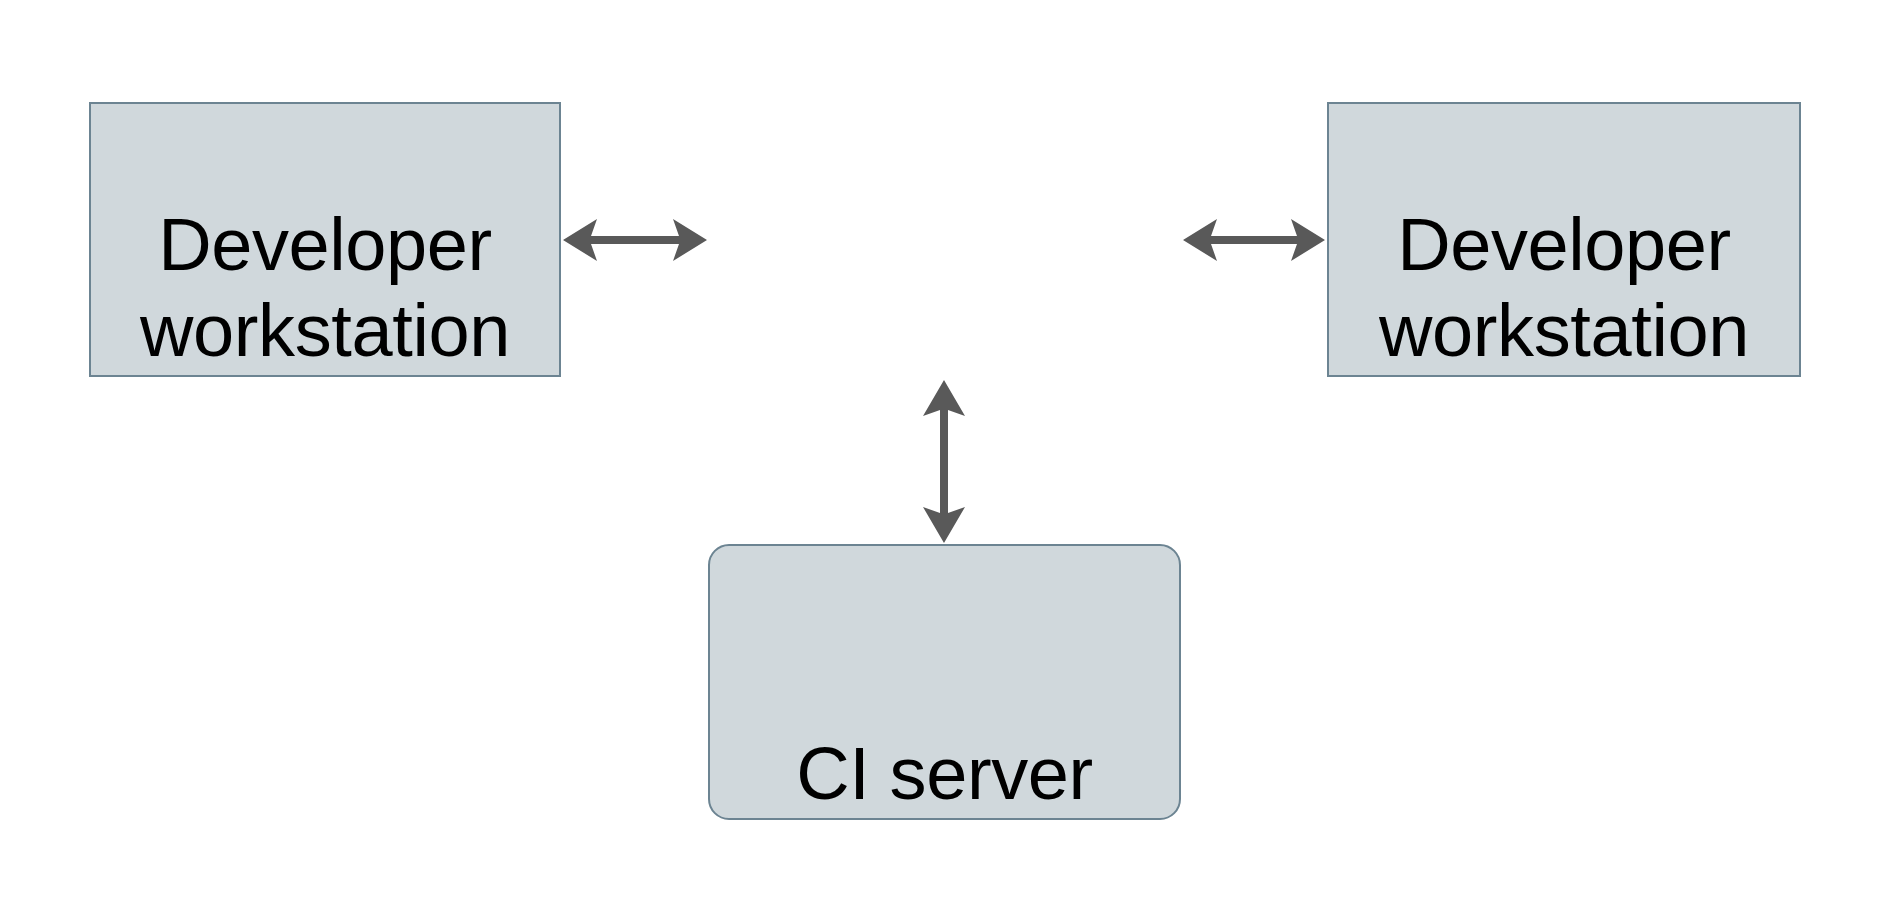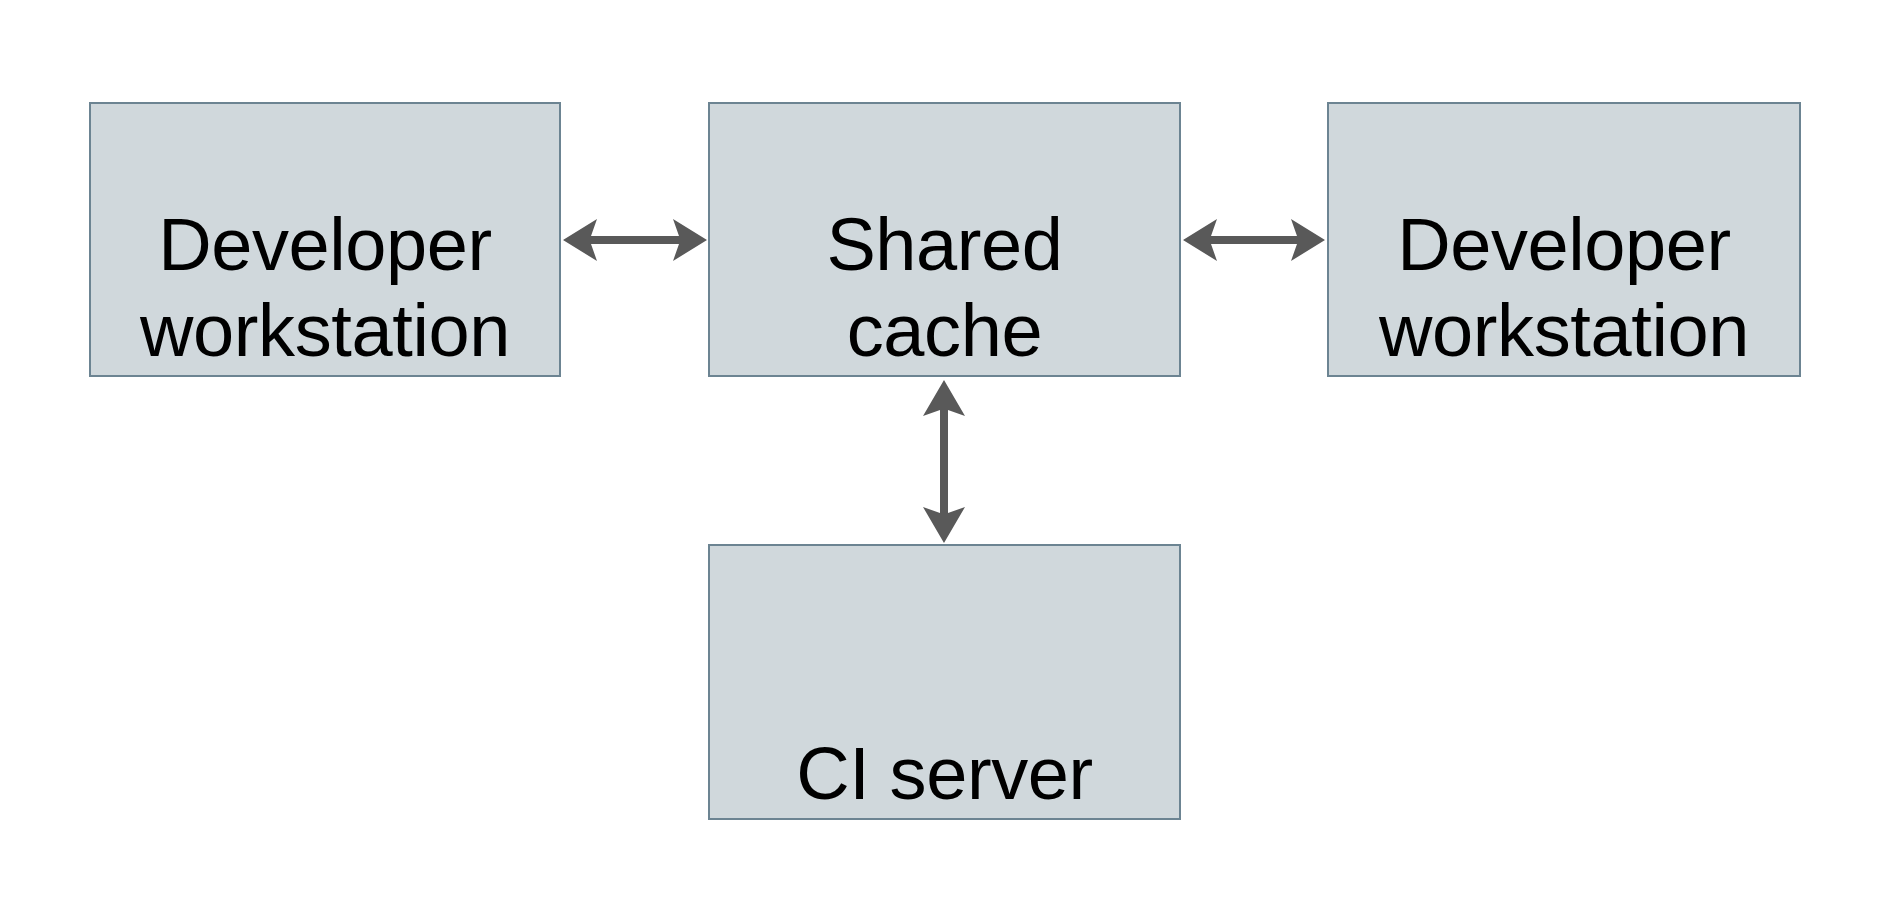--- a/index.html
+++ b/index.html
@@ -47,31 +47,27 @@
 </head>
 <body>
 
 <div id="canvas">
 
   <div class="node" style="left:89px; top:102px; width:472px; height:275px;">
     <span class="node-label">Developer
 workstation</span>
   </div>
 
-  <div class="node" style="left:708px; top:102px; width:473px; height:275px;">
-    <span class="node-label">Shared
-cache</span>
-  </div>
 
   <div class="node" style="left:1327px; top:102px; width:474px; height:275px;">
     <span class="node-label">Developer
 workstation</span>
   </div>
 
-  <div class="node" style="left:708px; top:544px; width:473px; height:276px;">
+  <div class="node" style="left:708px; top:544px; width:473px; height:276px;border-radius:21px;">
     <span class="node-label">CI server</span>
   </div>
 
   <div class="edge" style="left:561px; top:209px; width:148px; height:62px;">
     <svg width="148" height="62" viewBox="0 0 148 62" aria-hidden="true">
       <g fill="#595959">
         <path d="M2 31 L36 10 L30 27 L118 27 L112 10 L146 31 L112 52 L118 35 L30 35 L36 52 Z"></path>
       </g>
     </svg>
   </div>

